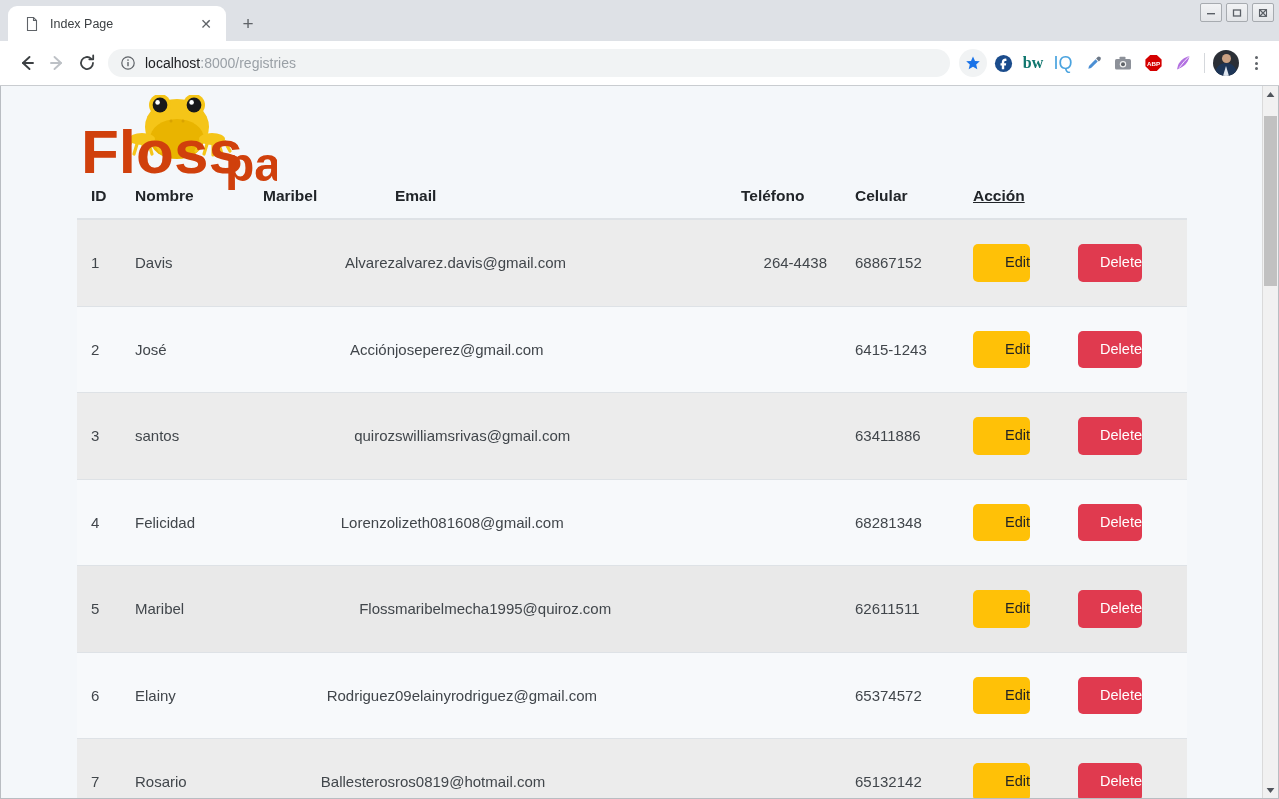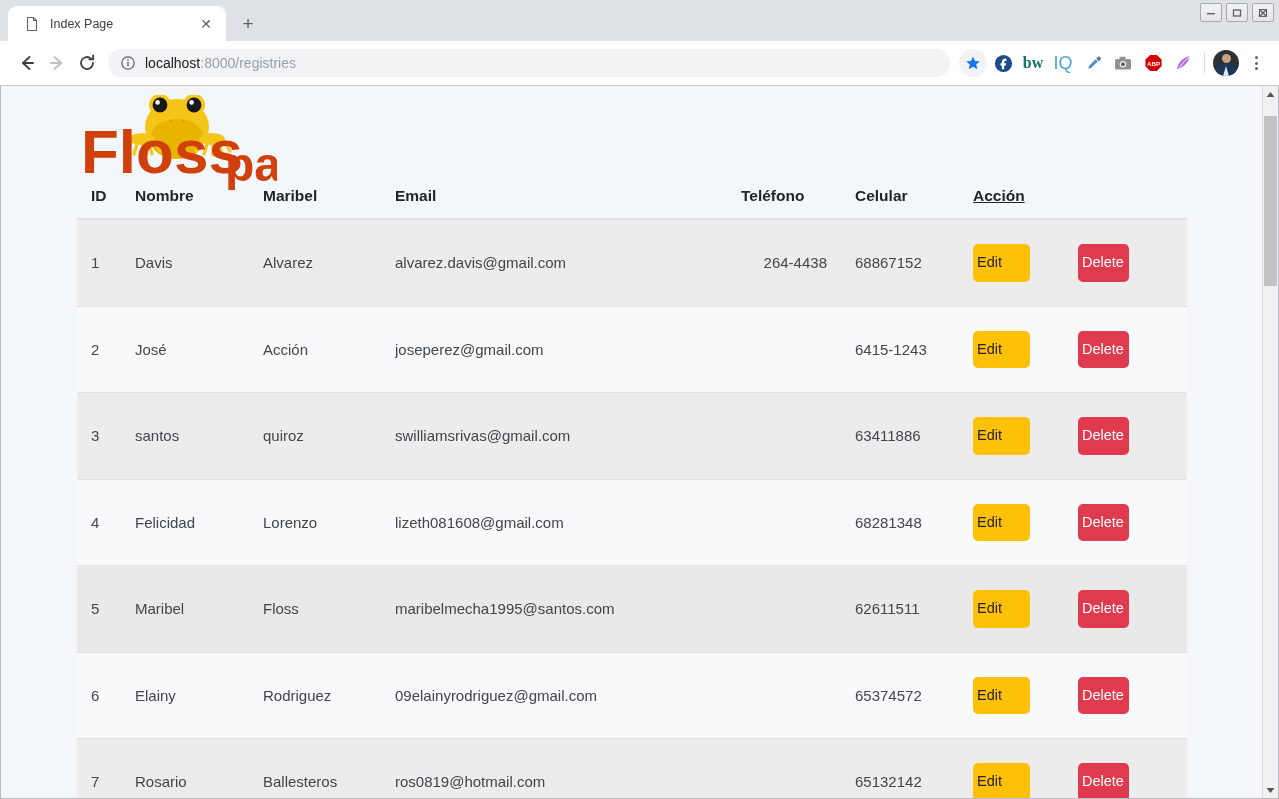--- a/index.html
+++ b/index.html
@@ -253,50 +253,50 @@
     white-space: nowrap;
     overflow: hidden;
     text-overflow: ellipsis;
   }
   table.reg tbody tr:nth-child(odd) td { background: #ececec; }
   table.reg tbody tr:nth-child(even) td { background: #f7f9fb; }
   table.reg tbody tr.hovered td { background: #e9e9e9; }
 
   .c-id   { width: 58px;  padding-left: 14px !important; }
   .c-nom  { width: 128px; }
-  .c-ape  { width: 132px; }
+  .c-ape  { width: 132px; text-align: right; }
   .c-mail { width: 346px; }
   .c-tel  { width: 114px; text-align: right; padding-right: 28px !important; margin-top: 44px; }
   .c-cel  { width: 118px; }
   .c-acc  { width: 214px; text-decoration: underline; }
 
   thead .c-id   { padding-left: 14px !important; }
   thead .c-tel  { text-align: left; padding-right: 0 !important; }
 
   .btn {
     display: inline-block;
     border: none;
     border-radius: 5px;
     font-size: 14.5px;
     font-family: "Liberation Sans", sans-serif;
     line-height: 1;
     padding: 11px 0 12px 4px;
-    text-align: left;
+    text-align: right;
     cursor: pointer;
   }
   .btn-edit {
     background: #ffc107;
     color: #242424;
     width: 57px;
     margin-right: 48px;
   }
   .btn-delete {
     background: #e03a4f;
     color: #ffffff;
-    width: 51px;
+    width: 64px;
   }
 
   
   .scrollbar {
     position: absolute;
     top: 0; right: 0;
     width: 16px; height: 100%;
     background: #f1f1f1;
     border-left: 1px solid #dadada;
   }
@@ -537,21 +537,21 @@
                 <td class="c-ape">Lorenzo</td>
                 <td class="c-mail">lizeth081608@gmail.com</td>
                 <td class="c-tel"></td>
                 <td class="c-cel">68281348</td>
                 <td class="c-acc"><button class="btn btn-edit" style="background: rgb(255, 193, 7);">Edit</button><button class="btn btn-delete" style="background: rgb(224, 58, 79);">Delete</button></td>
               </tr>
               <tr class="hovered">
                 <td class="c-id">5</td>
                 <td class="c-nom">Maribel</td>
                 <td class="c-ape">Floss</td>
-                <td class="c-mail">maribelmecha1995@santos.com</td>
+                <td class="c-mail">maribelmecha1995@quiroz.com</td>
                 <td class="c-tel"></td>
                 <td class="c-cel">62611511</td>
                 <td class="c-acc"><button class="btn btn-edit" style="background: rgb(255, 193, 7);">Edit</button><button class="btn btn-delete" style="background: rgb(224, 58, 79);">Delete</button></td>
               </tr>
               <tr>
                 <td class="c-id">6</td>
                 <td class="c-nom">Elainy</td>
                 <td class="c-ape">Rodriguez</td>
                 <td class="c-mail">09elainyrodriguez@gmail.com</td>
                 <td class="c-tel"></td>

